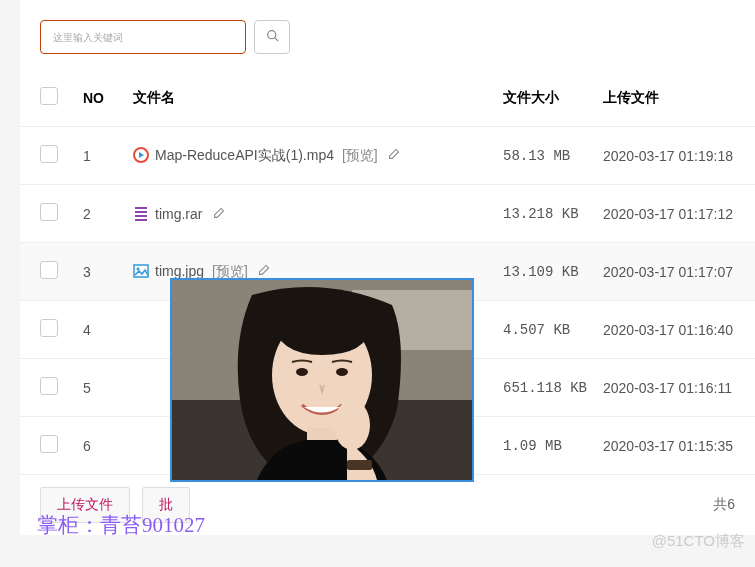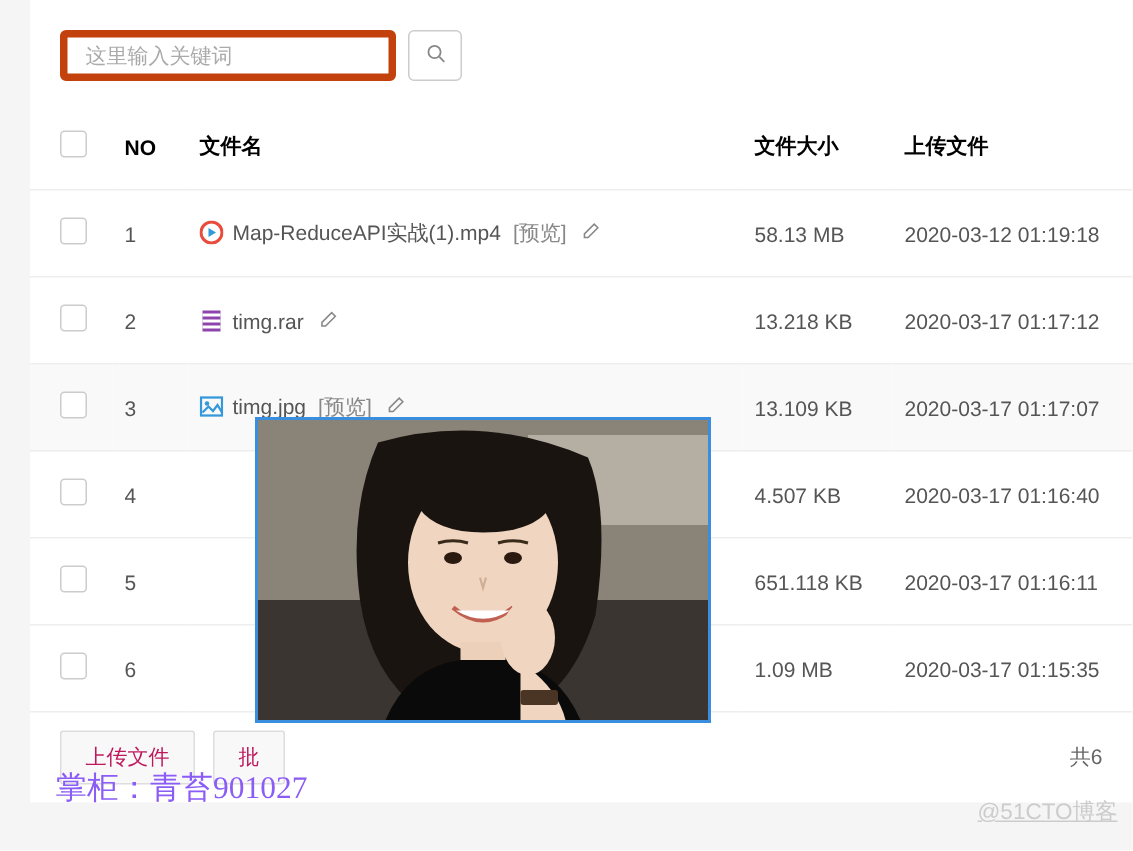--- a/index.html
+++ b/index.html
@@ -18,26 +18,26 @@
       margin: 0 0 0 20px;
       padding: 0;
     }
     .search-row {
       display: flex;
       align-items: center;
       padding: 20px 20px 15px 20px;
       gap: 8px;
     }
     .search-input {
-      width: 224px;
+      width: 206px;
       height: 34px;
-      border: 5px solid #c2410c;
+      border: 1px solid #c2410c;
       border-radius: 4px;
       padding: 6px 12px;
-      font-size: 14px;
+      font-size: 10px;
       color: #555;
     }
     .search-input::placeholder { color: #aaa; }
     .search-btn {
       width: 36px;
       height: 34px;
       border: 1px solid #ccc;
       border-radius: 4px;
       background: #fff;
       display: flex;
@@ -60,21 +60,21 @@
     td {
       padding: 18px 8px;
       border-bottom: 1px solid #eee;
       color: #555;
       vertical-align: middle;
     }
     tr.hover { background: #f9f9f9; }
     .col-check { width: 55px; padding-left: 20px; }
     .col-no { width: 50px; }
     .col-name { width: auto; }
-    .col-size { width: 100px; }
+    .col-size { width: 100px; font-family: Liberation Mono, monospace; }
     .col-time { width: 160px; }
     .checkbox {
       width: 18px;
       height: 18px;
       border: 1px solid #ccc;
       border-radius: 3px;
       display: inline-block;
       background: #fff;
       cursor: pointer;
     }
@@ -128,21 +128,20 @@
       font-size: 21px;
       font-family: SimSun, serif;
       padding-left: 37px;
     }
     .watermark-grey {
       position: absolute;
       bottom: 16px;
       right: 10px;
       color: #ccc;
       font-size: 15px;
-      text-decoration: underline;
     }
     .preview-popup {
       position: absolute;
       left: 170px;
       top: 278px;
       width: 304px;
       height: 204px;
       border: 2px solid #3b8ddd;
       background: #2a2a2a;
       overflow: hidden;
@@ -190,21 +189,21 @@
               <span class="link-text">Map-ReduceAPI实战(1).mp4</span>
               <span class="preview-link"> [预览]</span>
               <span class="edit-icon">
                 <svg width="13" height="13" viewBox="0 0 16 16">
                   <path d="M2 11 L10 3 L13 6 L5 14 L2 14 Z" fill="none" stroke="#888" stroke-width="1.3"></path>
                 </svg>
               </span>
             </div>
           </td>
           <td class="col-size">58.13 MB</td>
-          <td class="col-time">2020-03-12 01:19:18</td>
+          <td class="col-time">2020-03-17 01:19:18</td>
         </tr>
         <tr>
           <td class="col-check"><span class="checkbox"></span></td>
           <td class="col-no">2</td>
           <td class="col-name">
             <div class="filename-cell">
               <span class="file-icon">
                 <svg width="16" height="16">
                   <rect x="2" y="1" width="12" height="14" fill="#8e44ad"></rect>
                   <rect x="2" y="3" width="12" height="2" fill="#fff"></rect>

